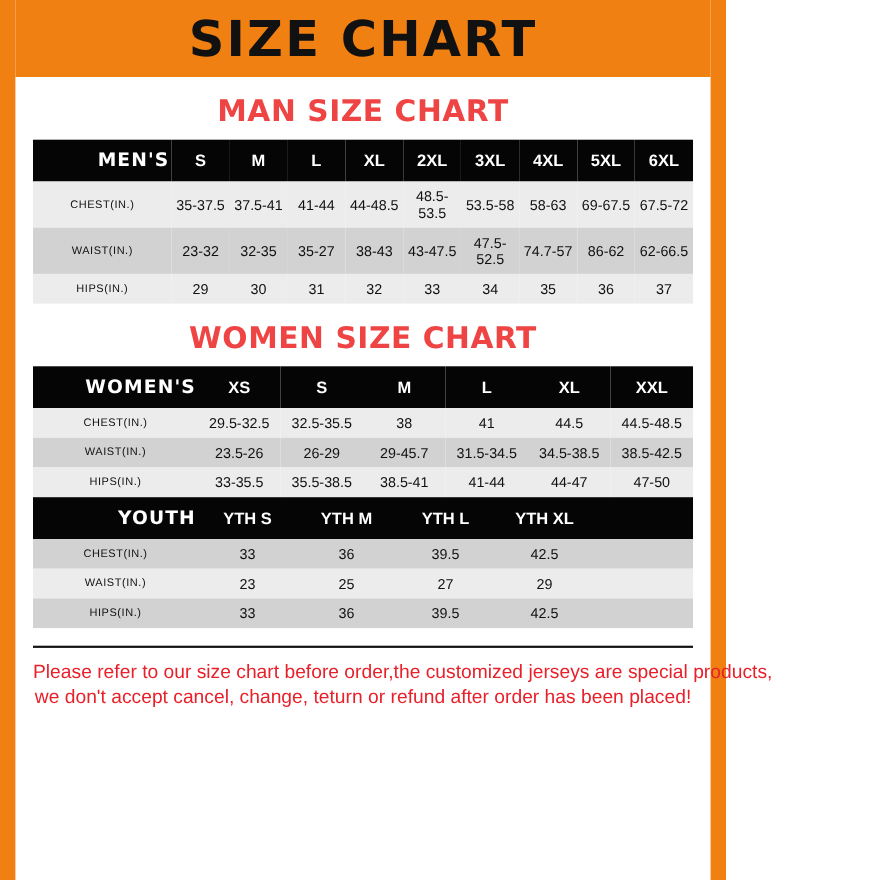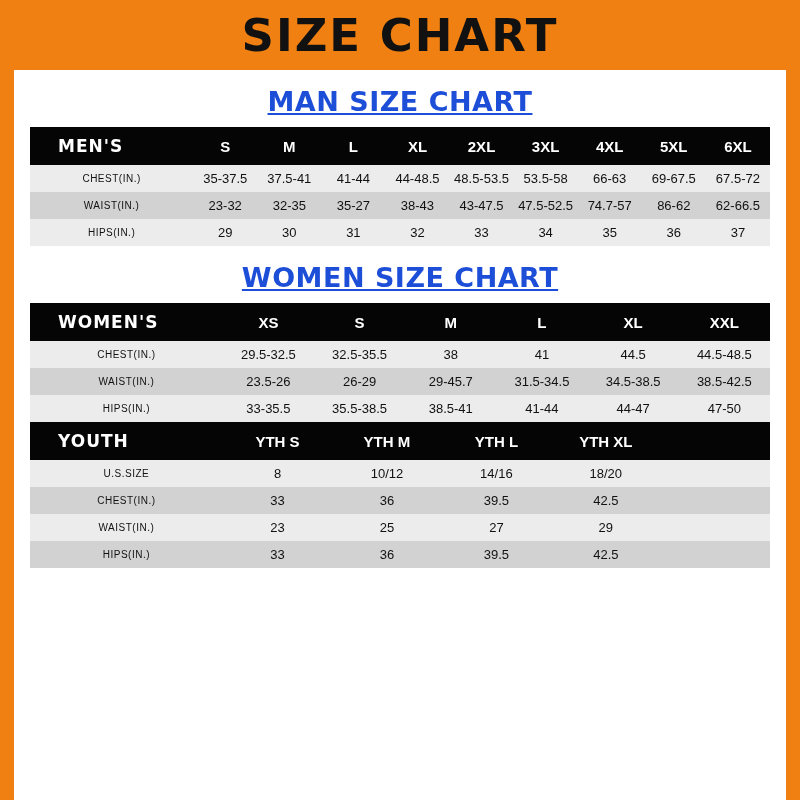--- a/index.html
+++ b/index.html
@@ -8,21 +8,21 @@
   }
   body {
     width: 800px;
     height: 800px;
     background: #ffffff;
     font-family: "Liberation Sans", sans-serif;
     overflow: hidden;
   }
   .page {
     position: relative;
-    width: 800px;
+    width: 660px;
     height: 800px;
     box-sizing: border-box;
     border-left: 14px solid #f08012;
     border-right: 14px solid #f08012;
     background: #ffffff;
   }
   .top-banner {
     height: 70px;
     background: #f08012;
     display: flex;
@@ -38,24 +38,23 @@
   }
   .content {
     padding: 0 16px;
     box-sizing: border-box;
   }
   .section-title {
     text-align: center;
     font-family: "DejaVu Sans", sans-serif;
     font-weight: bold;
     font-size: 27px;
-    color: #1d4ed8;
+    color: #ef4444;
     margin: 16px 0 10px 0;
     letter-spacing: 0.5px;
-    text-decoration: underline;
   }
   table.size-table {
     width: 100%;
     border-collapse: collapse;
     table-layout: fixed;
   }
   table.size-table th,
   table.size-table td {
     text-align: center;
     font-size: 13px;
@@ -69,22 +68,22 @@
   table.size-table thead th {
     color: #ffffff;
     font-size: 15px;
     font-weight: bold;
     padding: 9px 2px;
   }
   table.size-table thead th.rowhead {
     font-family: "DejaVu Sans", sans-serif;
     font-size: 17px;
     letter-spacing: 1px;
-    text-align: left;
-    padding-left: 28px;
+    text-align: right;
+    padding-left: 16px;
   }
   table.size-table tbody tr.odd { background: #ececec; }
   table.size-table tbody tr.even { background: #d2d2d2; }
   table.size-table tbody td.rowhead {
     font-size: 10px;
     letter-spacing: 0.5px;
     text-align: center;
   }
   .footer-note {
     margin-top: 16px;
@@ -127,21 +126,21 @@
       </thead>
       <tbody>
         <tr class="odd">
           <td class="rowhead">CHEST(IN.)</td>
           <td>35-37.5</td>
           <td>37.5-41</td>
           <td>41-44</td>
           <td>44-48.5</td>
           <td>48.5-53.5</td>
           <td>53.5-58</td>
-          <td>66-63</td>
+          <td>58-63</td>
           <td>69-67.5</td>
           <td>67.5-72</td>
         </tr>
         <tr class="even">
           <td class="rowhead">WAIST(IN.)</td>
           <td>23-32</td>
           <td>32-35</td>
           <td>35-27</td>
           <td>38-43</td>
           <td>43-47.5</td>
@@ -214,28 +213,20 @@
         <tr>
           <th class="rowhead" style="width:22%">YOUTH</th>
           <th>YTH S</th>
           <th>YTH M</th>
           <th>YTH L</th>
           <th>YTH XL</th>
           <th></th>
         </tr>
       </thead>
       <tbody>
-        <tr class="odd">
-          <td class="rowhead">U.S.SIZE</td>
-          <td>8</td>
-          <td>10/12</td>
-          <td>14/16</td>
-          <td>18/20</td>
-          <td></td>
-        </tr>
         <tr class="even">
           <td class="rowhead">CHEST(IN.)</td>
           <td>33</td>
           <td>36</td>
           <td>39.5</td>
           <td>42.5</td>
           <td></td>
         </tr>
         <tr class="odd">
           <td class="rowhead">WAIST(IN.)</td>
@@ -249,15 +240,19 @@
           <td class="rowhead">HIPS(IN.)</td>
           <td>33</td>
           <td>36</td>
           <td>39.5</td>
           <td>42.5</td>
           <td></td>
         </tr>
       </tbody>
     </table>
 
+    <div class="footer-note">
+      <div>Please refer to our size chart before order,the customized jerseys are special products,</div>
+      <div>we don't accept cancel, change, teturn or refund after order has been placed!</div>
+    </div>
 
   </div>
 </div>
 
 </body></html>

